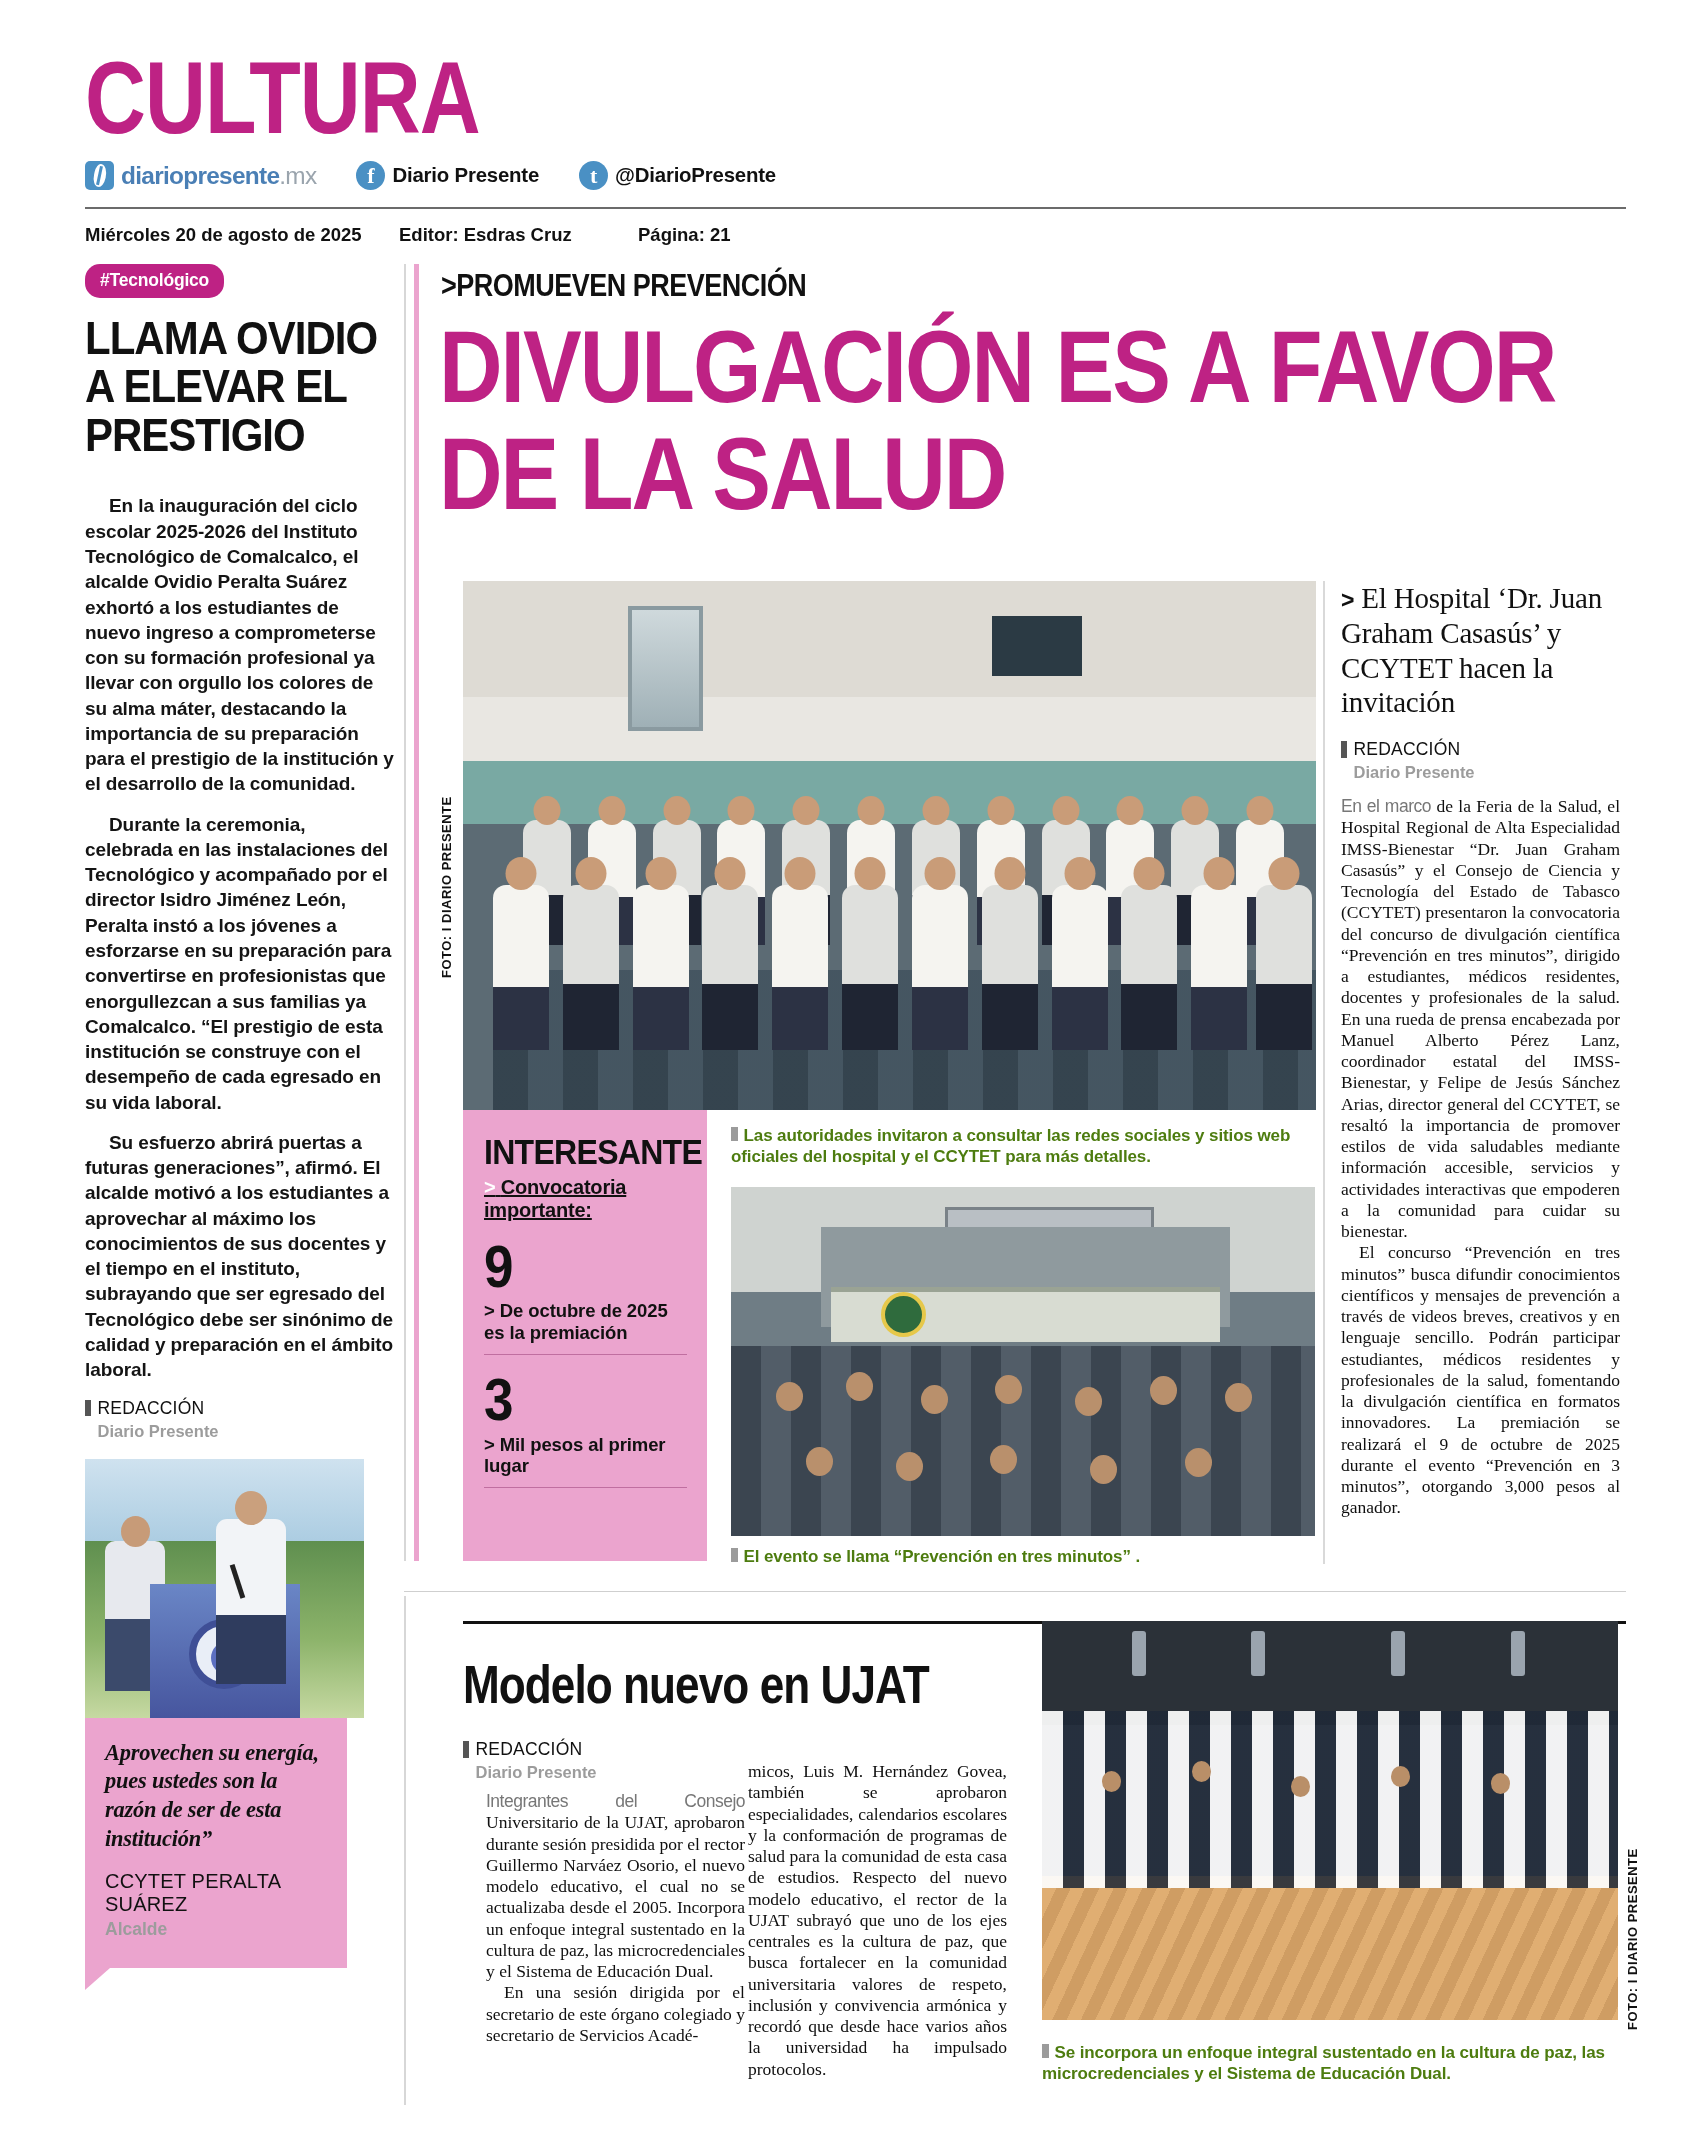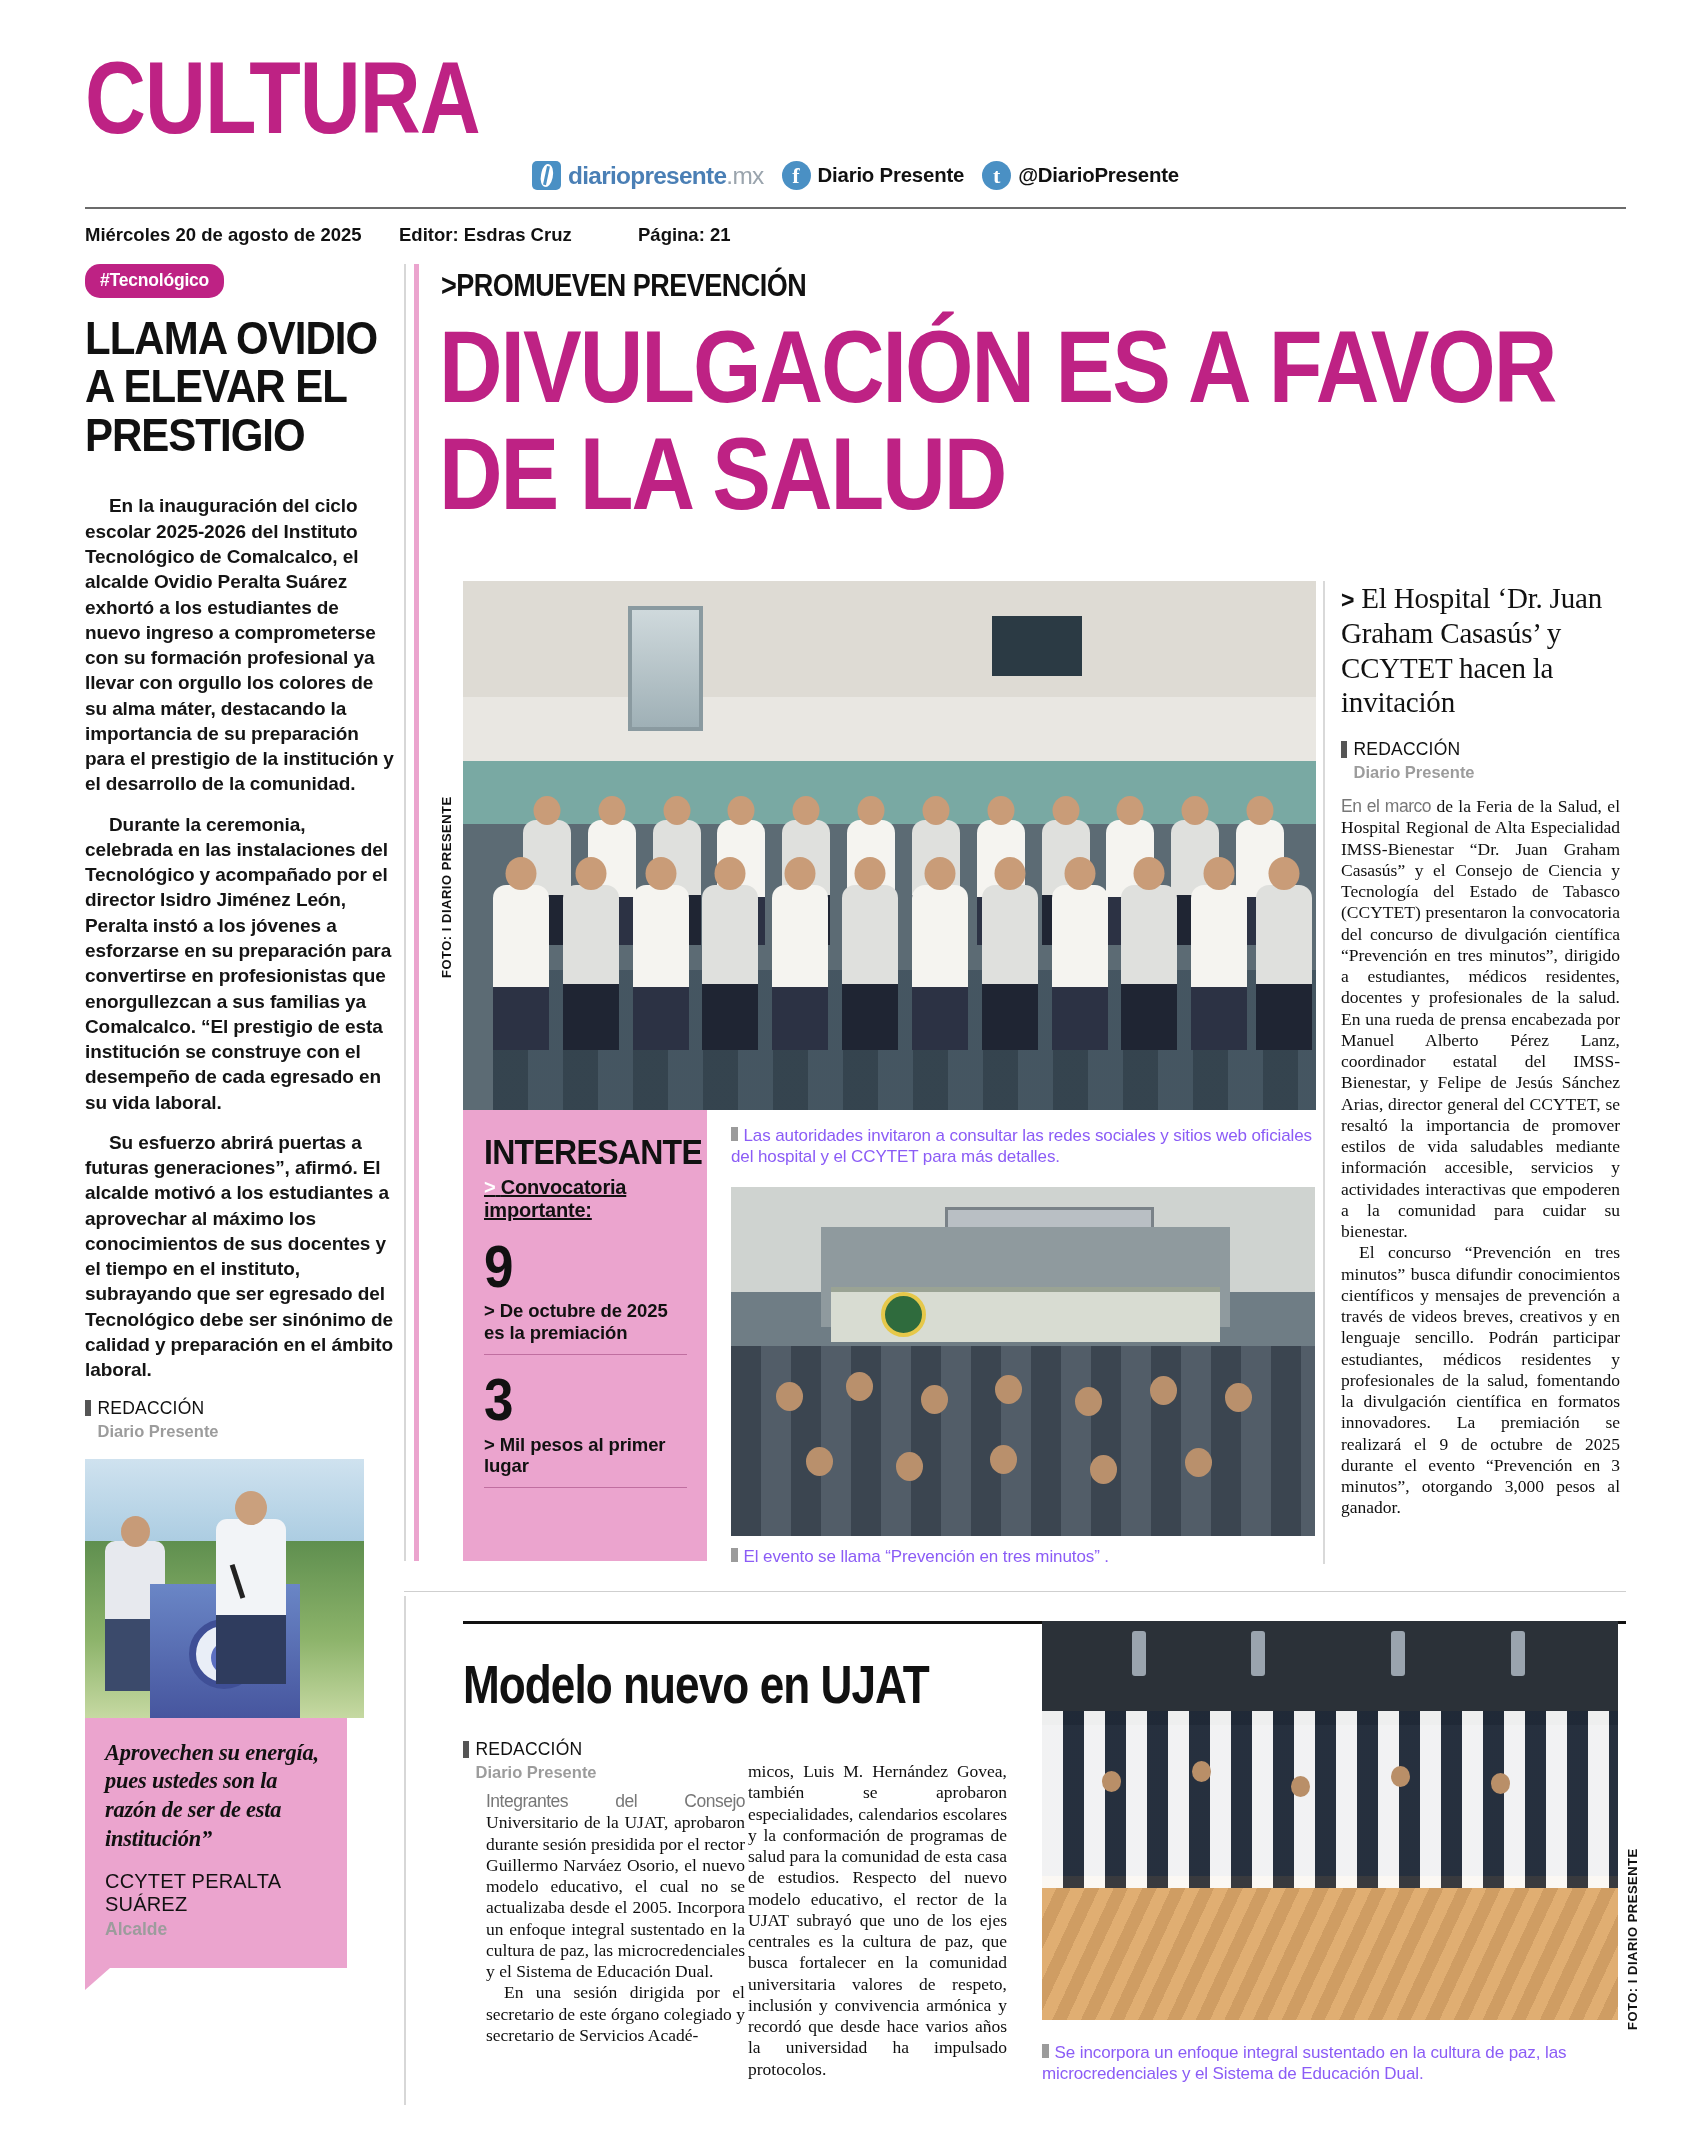--- a/index.html
+++ b/index.html
@@ -19,23 +19,22 @@
     font-family: "Liberation Sans", sans-serif;
     font-weight: bold;
     font-size: 87px;
     line-height: 0.92;
     letter-spacing: -1px;
     color: #BE2284;
     transform: scaleY(1.18) scaleX(0.97);
     transform-origin: left top;
   }
   .masthead-socials {
-    display: flex; align-items: center; gap: 18px;
+    display: flex; align-items: center; gap: 40px;
     margin-top: 31px;
-    justify-content: center;
   }
   .brand-group { display: flex; align-items: center; gap: 7px; }
   .dp-logo-box {
     width: 29px; height: 29px; border-radius: 5px;
     background: #4A90C4; position: relative; overflow: hidden;
     flex: 0 0 auto;
   }
   .dp-logo-box::after {
     content: ""; position: absolute; left: 8.5px; top: 3px;
     width: 12px; height: 23px; border-radius: 40% 55% 45% 50%;
@@ -199,21 +198,21 @@
     transform: scaleY(1.1); transform-origin: left top; }
   .int-sub { margin-top: 7px; font-size: 20px; font-weight: bold; color:#111; line-height:1.14; letter-spacing:-0.2px;text-decoration:underline; }
   .int-sub .arw { color:#ffffff; font-weight: bold; }
   .int-num { margin-top: 18px; font-size: 53px; font-weight: bold; color:#111; line-height: 0.9;
     transform: scaleY(1.12); transform-origin: left top; }
   .int-desc { margin-top: 13px; font-size: 18.5px; font-weight: bold; color:#111; line-height: 1.18; letter-spacing:-0.1px; }
   .int-rule { margin-top: 10px; border-bottom: 1.5px solid #c06ea0; width: 100%; }
 
   
   .caption {
-    font-size: 17px; font-weight: normal; line-height: 1.25; color:#8b5cf6; letter-spacing:-0.1px;
+    font-size: 17px; font-weight: bold; line-height: 1.25; color:#4d7c0f; letter-spacing:-0.1px;
   }
   .caption .cbar { display:inline-block; width: 6.5px; height: 14px; background:#9b9b9b; margin-right: 6px; }
   .cap-main { position:absolute; left: 731px; top: 1125px; width: 584px; }
   .cap-second { position:absolute; left: 731px; top: 1546px; width: 584px; }
   .cap-bottom { position:absolute; left: 1042px; top: 2042px; width: 584px; }
 
   
   .second-photo {
     position:absolute; left: 731px; top: 1187px; width: 584px; height: 349px;
     overflow:hidden; background:#6d7a80;

